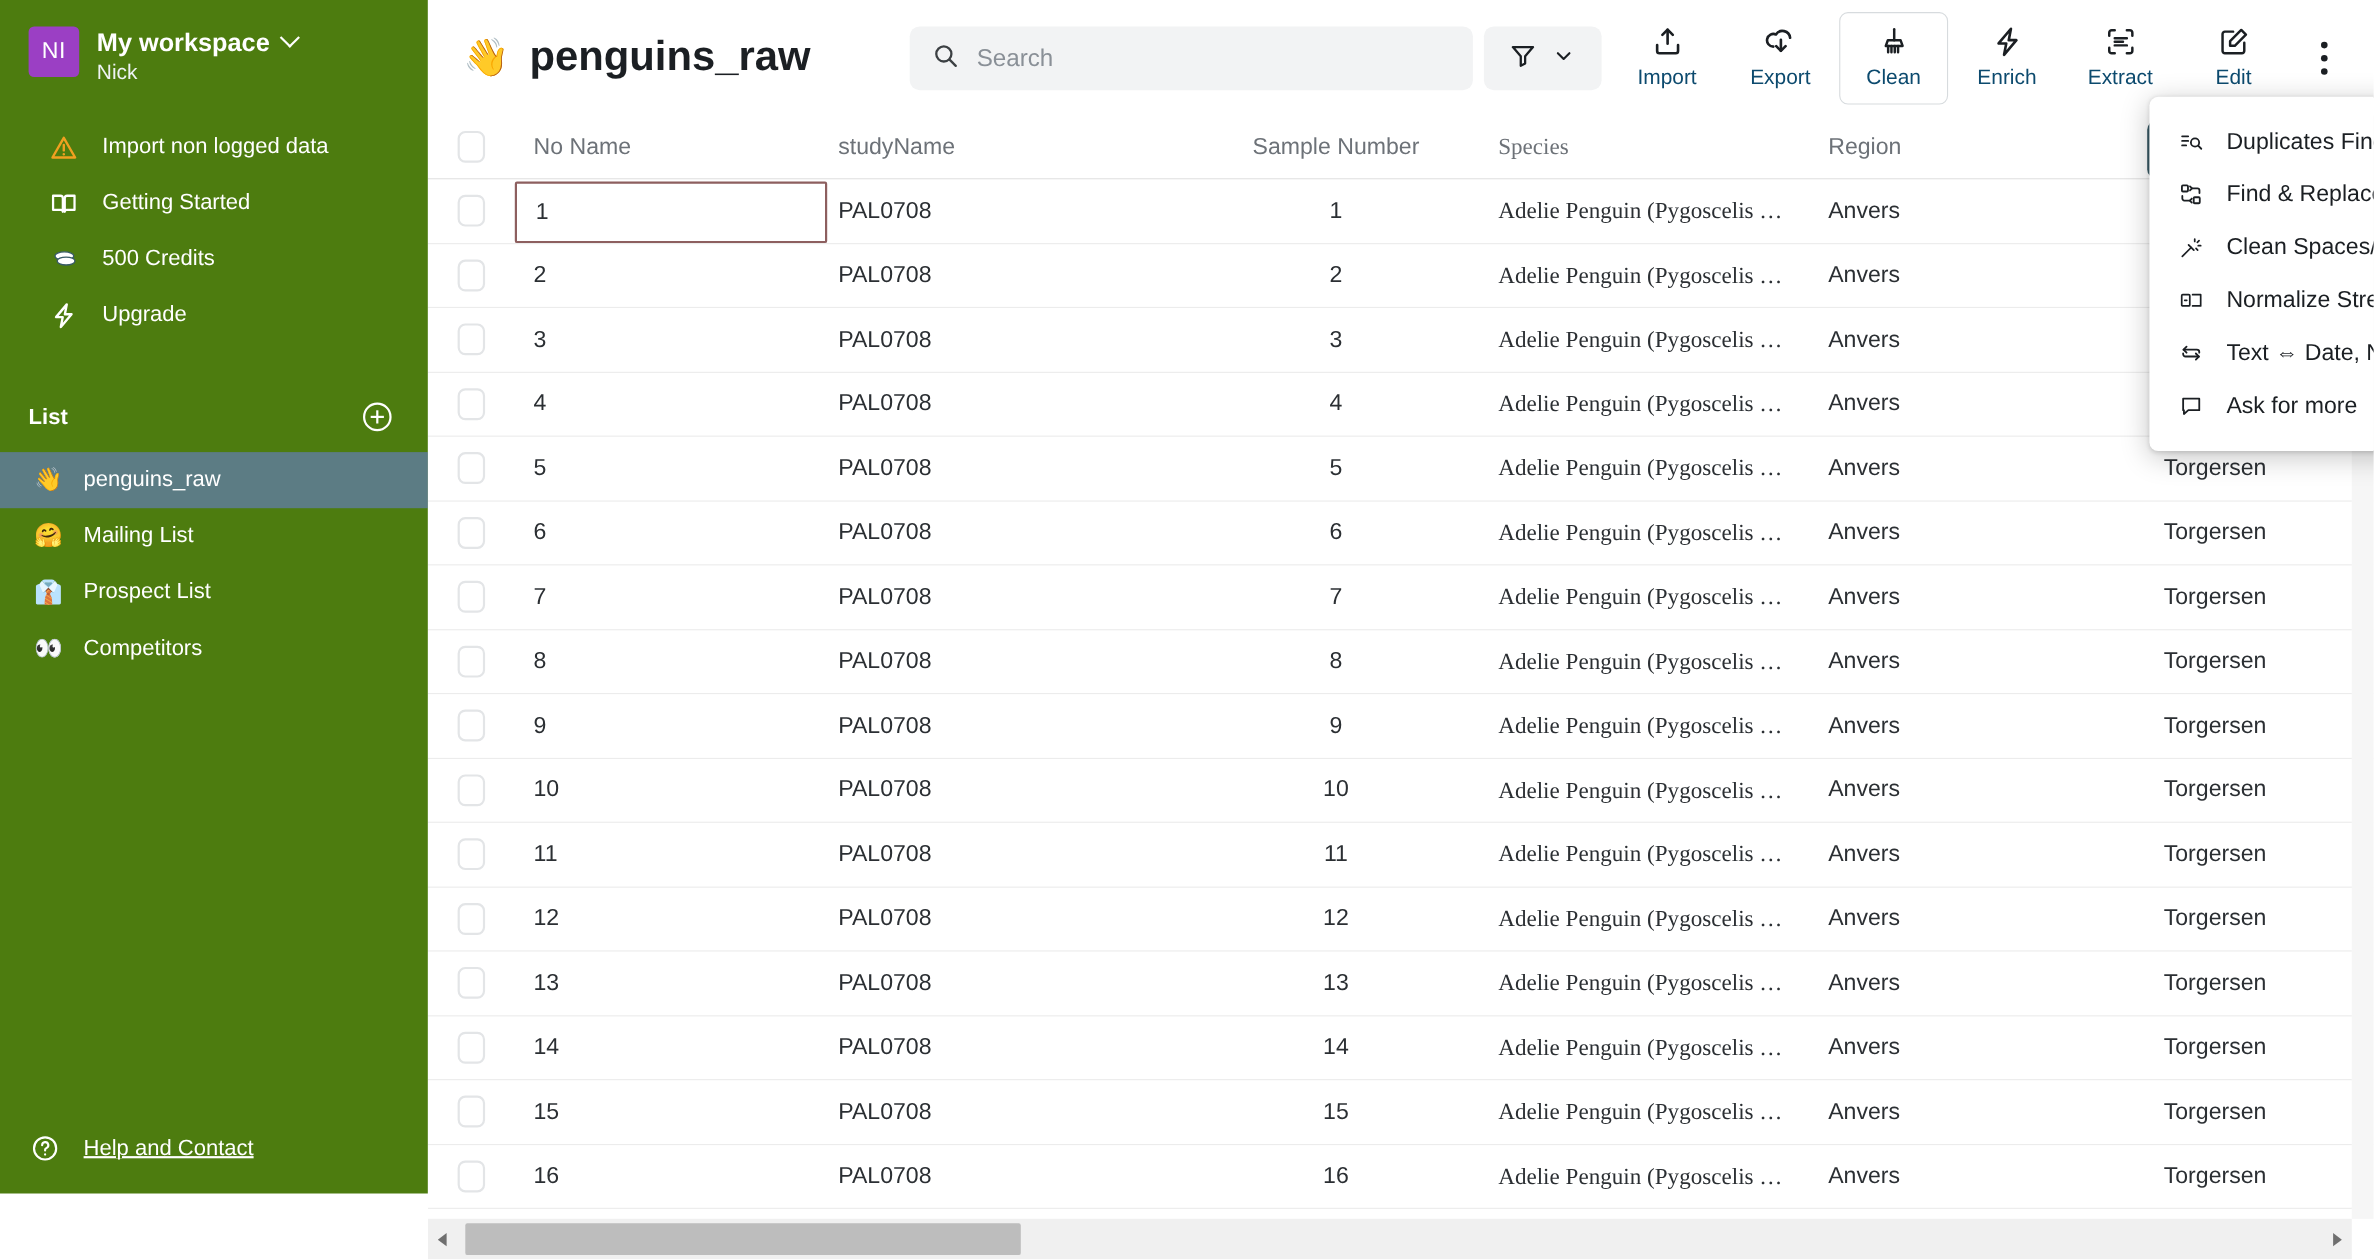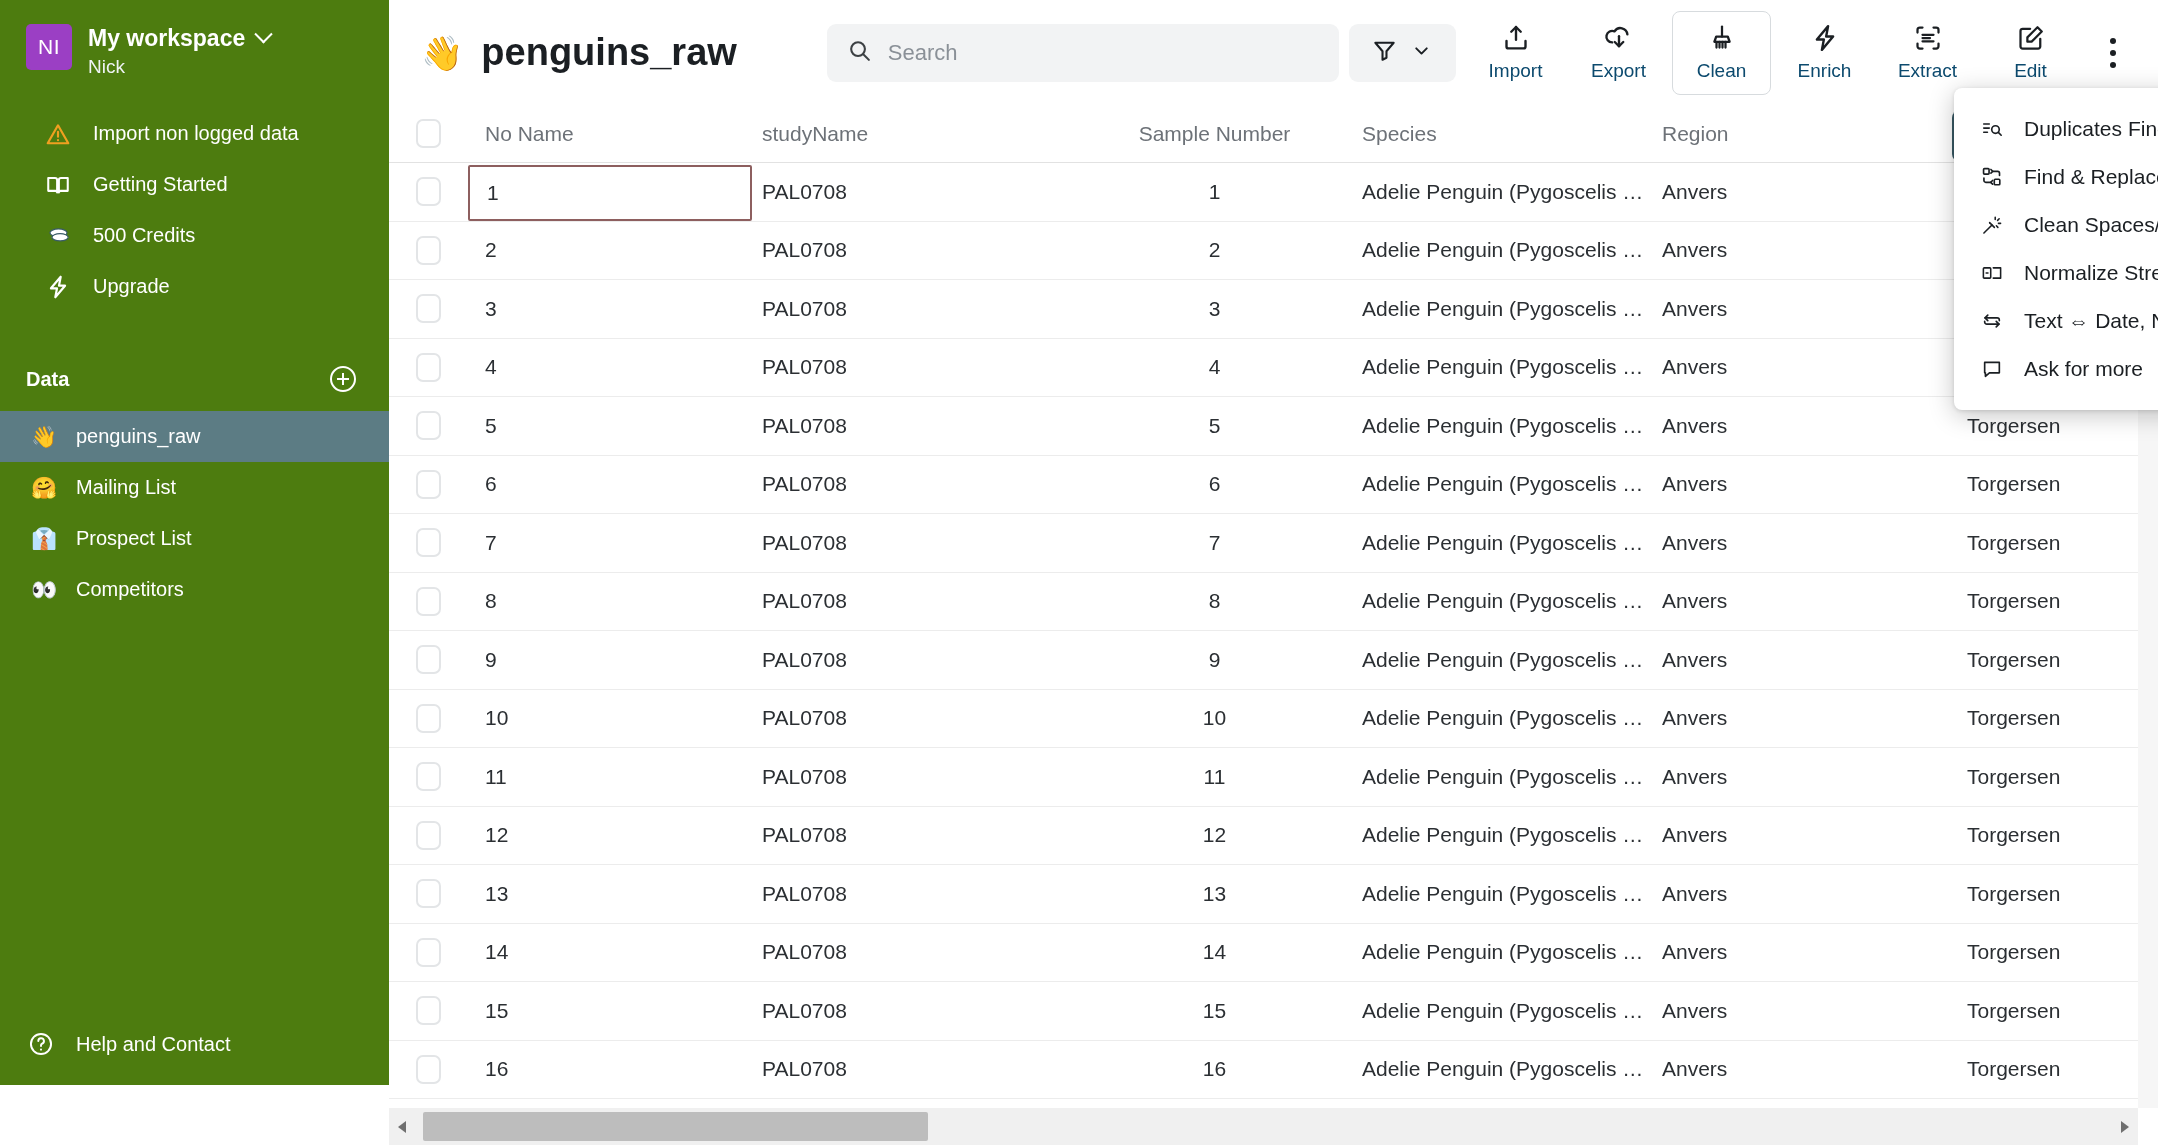--- a/index.html
+++ b/index.html
@@ -63,21 +63,21 @@
     display: flex; align-items: center; gap: 18px;
     height: 51px; padding: 0 26px 0 30px;
     font-size: 20px; cursor: pointer;
   }
   .data-item.active { background: #5c7c84; }
   .data-emoji { font-size: 21px; width: 28px; text-align: center; flex: 0 0 28px; }
 
   .help-row {
     position: absolute; left: 0; bottom: 28px;
     display: flex; align-items: center; gap: 20px;
-    padding: 0 26px; font-size: 20px; cursor: pointer;
+    padding: 0 26px; font-size: 20px; cursor: pointer; text-decoration: underline;
   }
 
   
   .main { flex: 1; height: 1145px; position: relative; background: #fff; overflow: hidden; }
 
   .topbar {
     height: 105px; display: flex; align-items: center;
     padding: 0 18px 0 32px; position: relative; background: #fff;
   }
   .title {
@@ -146,21 +146,21 @@
     border-bottom: 1px solid #ececec; font-size: 21px; color: #2b2f33;
   }
   .trow.head { height: 58px; color: #6d7278; border-bottom: 1px solid #e2e2e2; }
   .c-check { width: 78px; flex: 0 0 78px; display: flex; align-items: center; justify-content: center; }
   .chk {
     width: 25px; height: 29px; border: 2px solid #e3e5e7; border-radius: 7px; cursor: pointer; background:#fff;
   }
   .c-no   { width: 295px; flex: 0 0 295px; padding-left: 18px; position: relative; }
   .c-study{ width: 305px; flex: 0 0 305px; }
   .c-samp { width: 295px; flex: 0 0 295px; text-align: center; }
-  .c-spec { width: 300px; flex: 0 0 300px; overflow: hidden; white-space: nowrap; }
+  .c-spec { width: 300px; flex: 0 0 300px; overflow: hidden; white-space: nowrap; font-family: Liberation Serif, serif; }
   .c-reg  { width: 305px; flex: 0 0 305px; }
   .c-isl  { width: 300px; flex: 0 0 300px; }
 
   .cell-sel {
     position: absolute; left: 1px; top: -27px;
     width: 284px; height: 56px; border: 2px solid #8d5f5f;
     border-radius: 2px; background: #fff;
     display: flex; align-items: center; padding-left: 17px;
     font-size: 21px; color: #2b2f33;
   }
@@ -232,21 +232,21 @@
         <span class="nav-ico">
           <svg width="26" height="26" viewBox="0 0 24 24" fill="none" stroke="#fff" stroke-width="2" stroke-linejoin="round" stroke-linecap="round">
             <path d="M14.5 2.5 5.5 13.2h5.6L9.5 21.5 18.5 10.8h-5.6z"></path>
           </svg>
         </span>
         <span>Upgrade</span>
       </div>
     </div>
 
     <div class="section-head">
-      <span>Data</span>
+      <span>List</span>
       <span class="plus-btn"></span>
     </div>
 
     <div class="data-list">
       <div class="data-item active">
         <span class="data-emoji">👋</span>
         <span>penguins_raw</span>
       </div>
       <div class="data-item">
         <span class="data-emoji">🤗</span>

